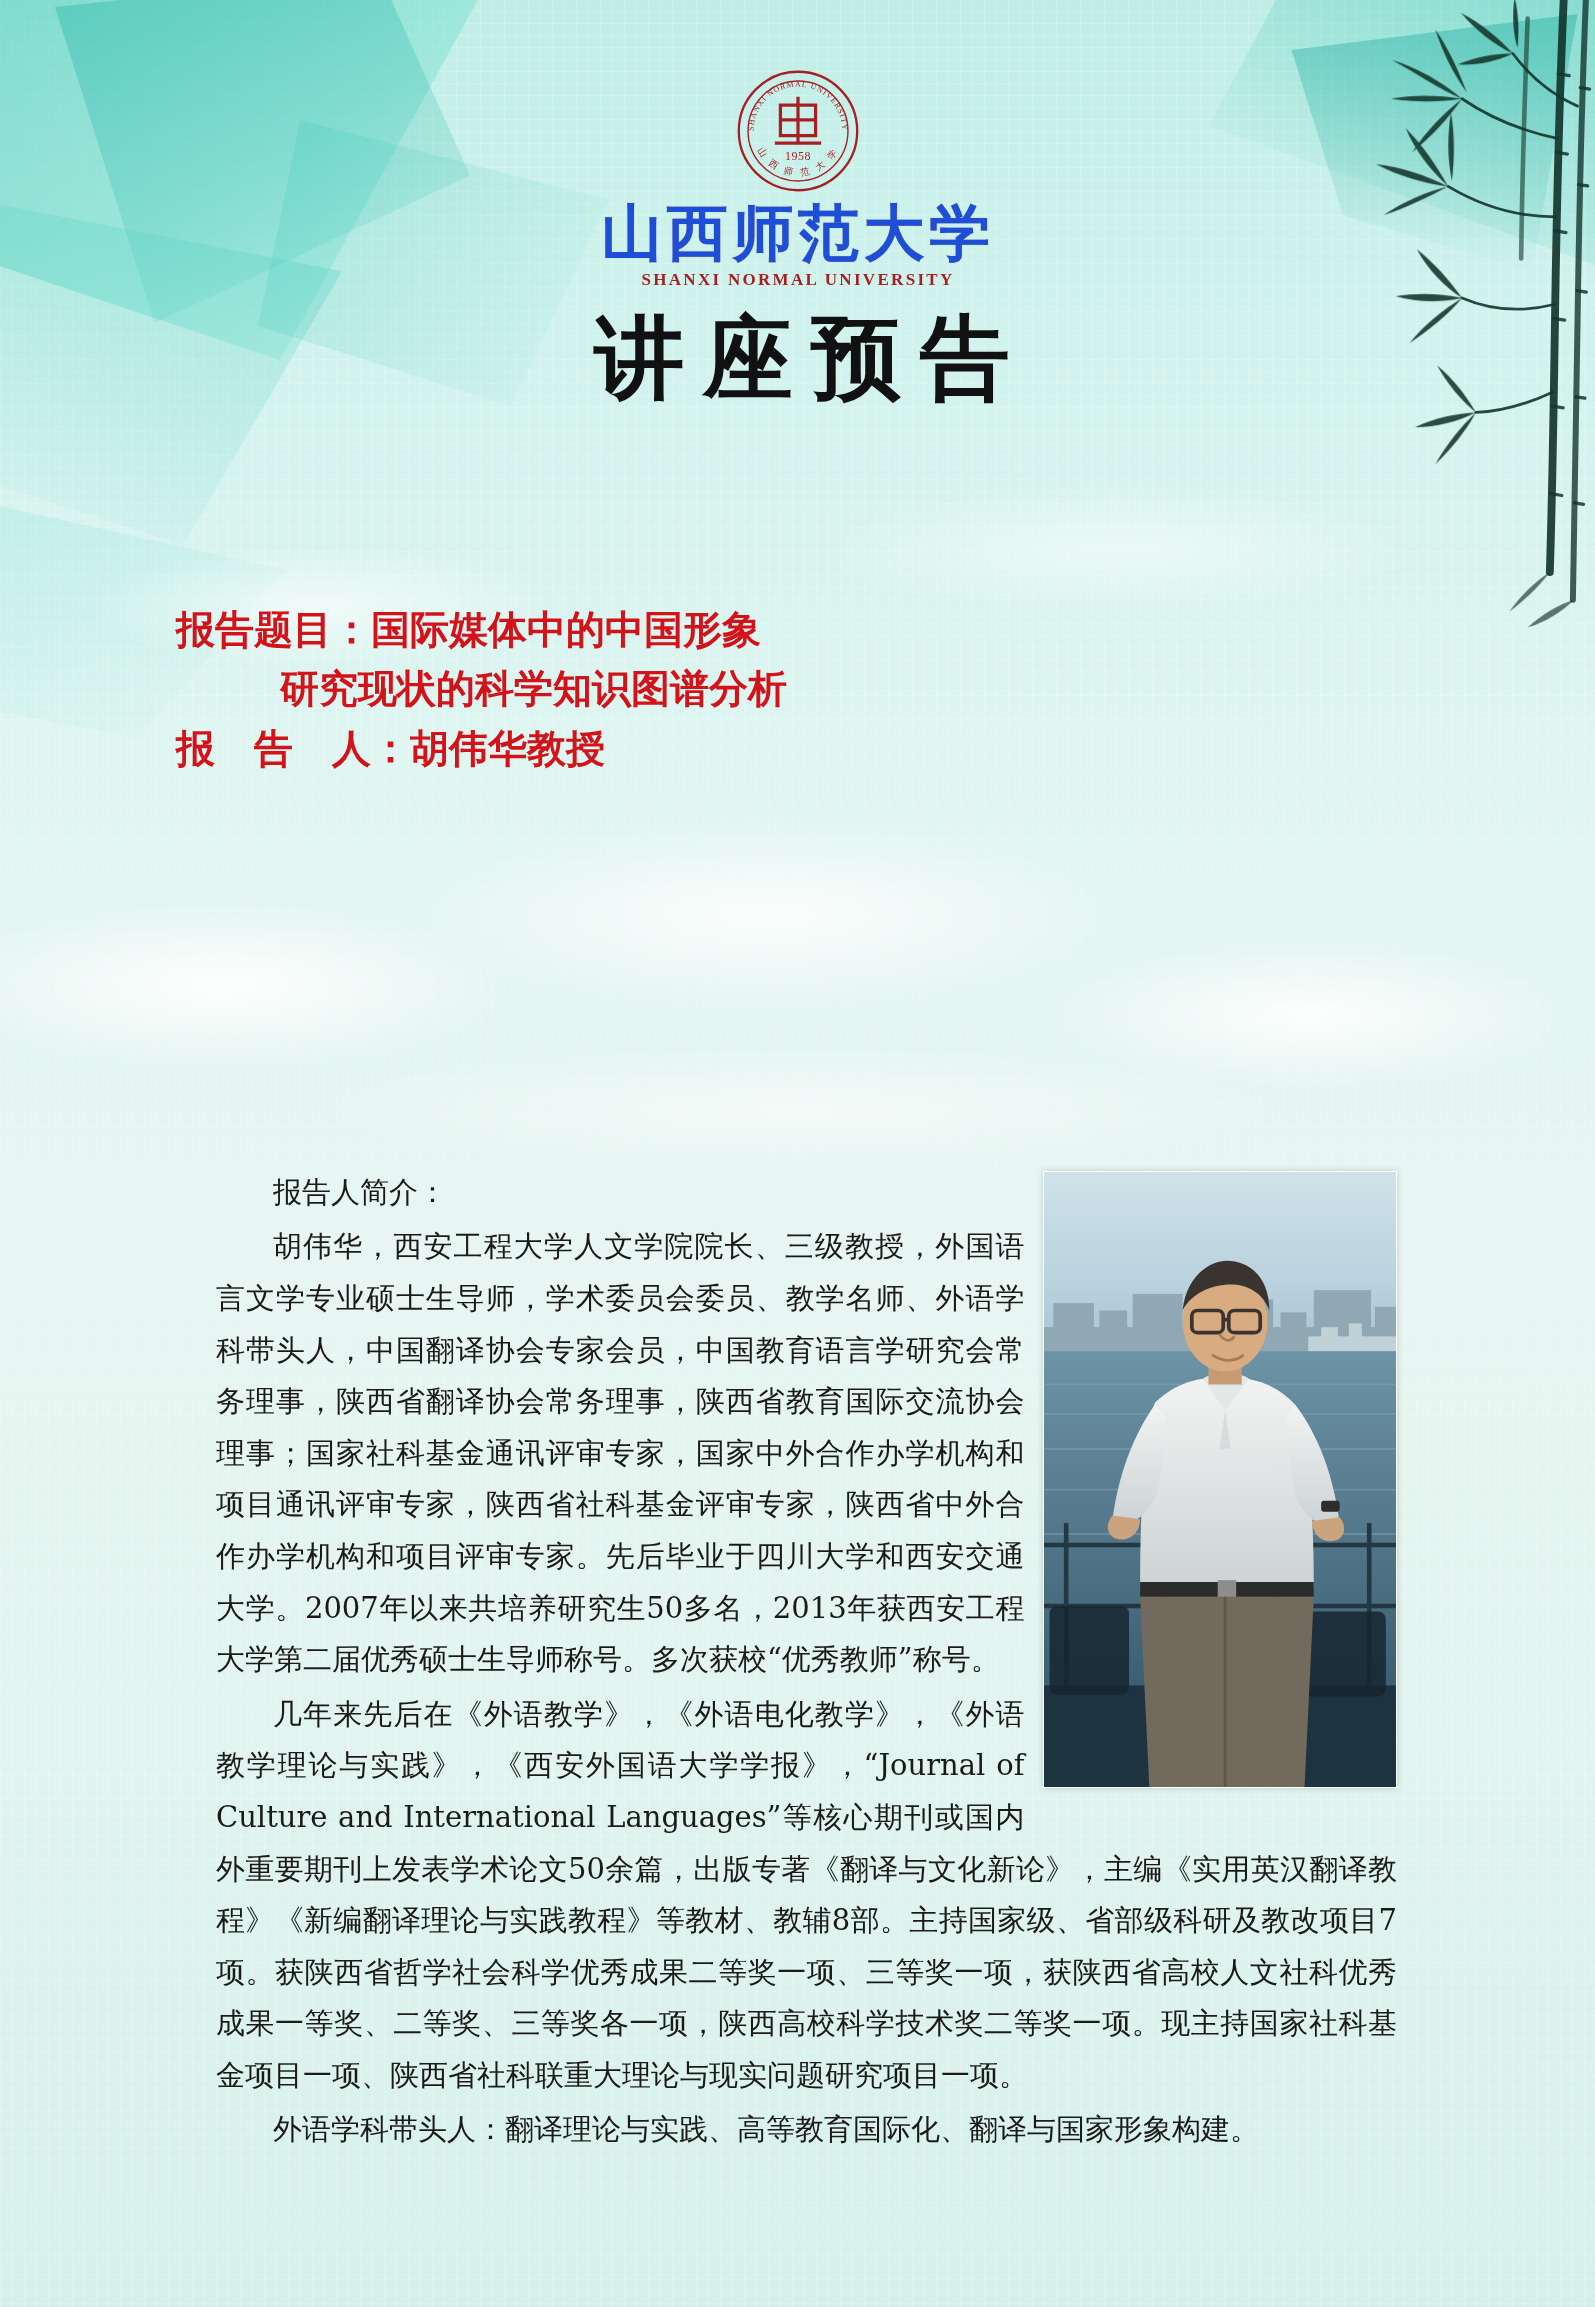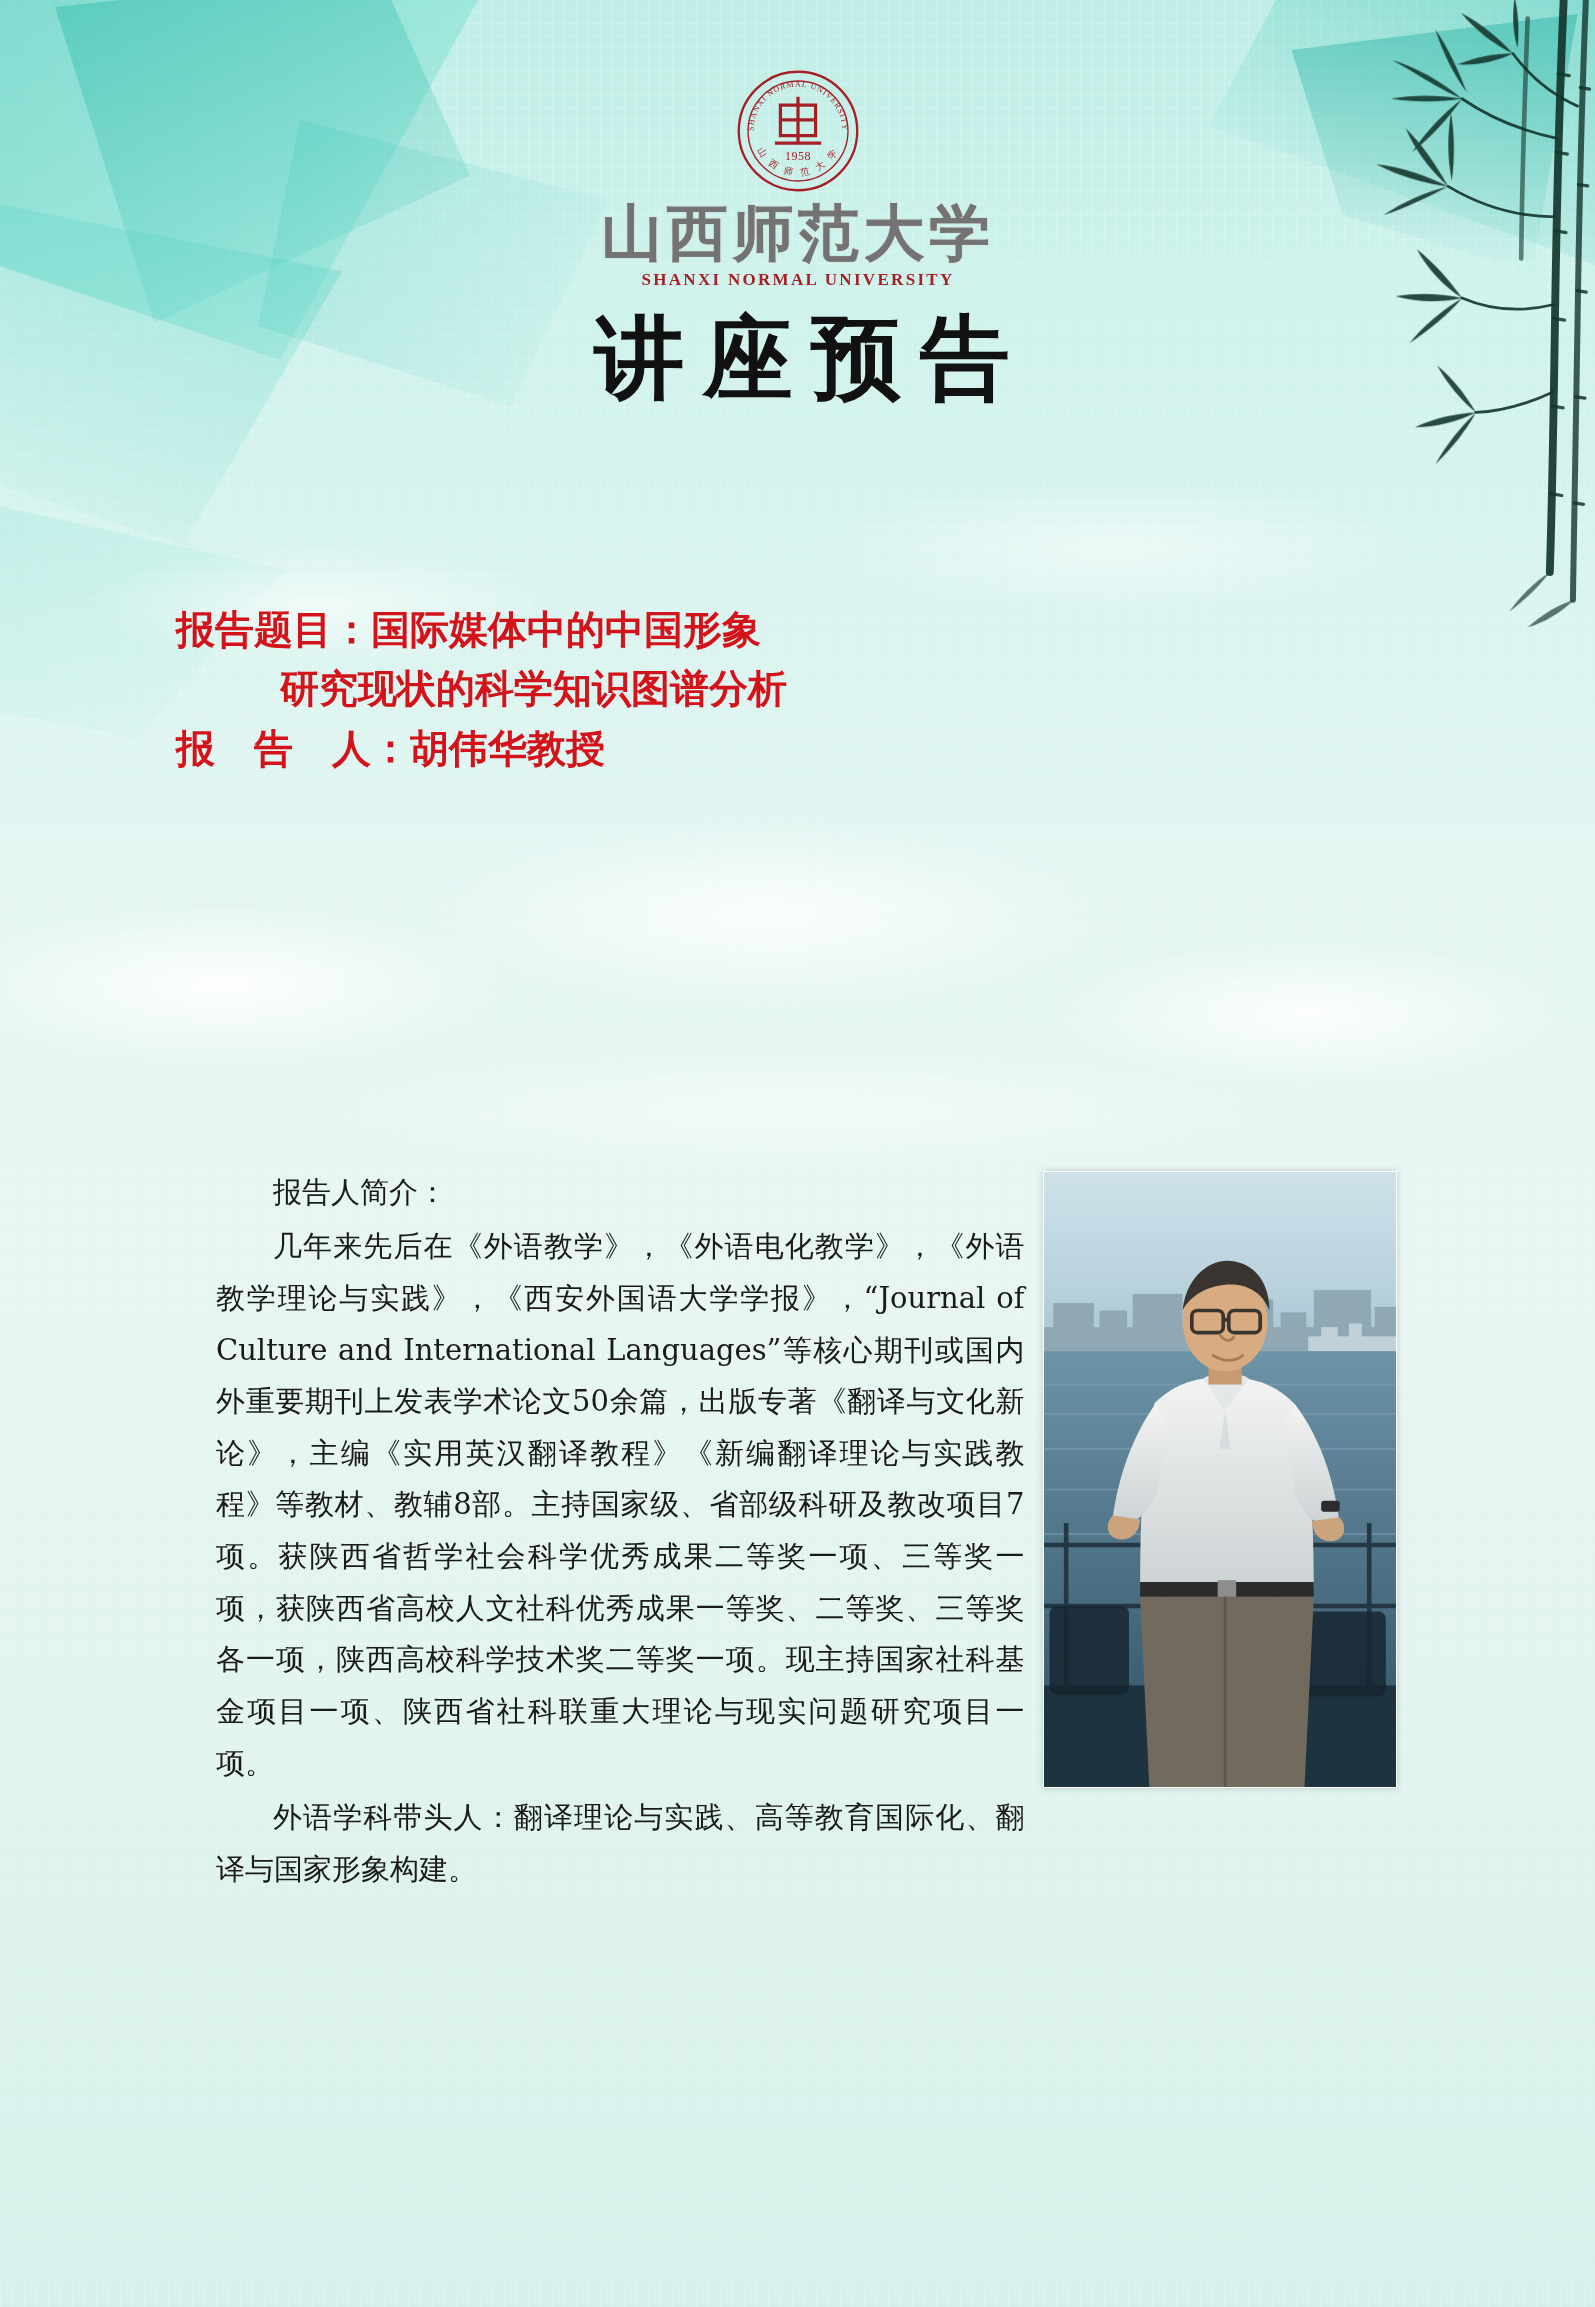--- a/index.html
+++ b/index.html
@@ -111,21 +111,21 @@
     text-align: center;
     z-index: 5;
   }
   .crest { display: block; margin: 0 auto; }
   .uni-name-cn {
     margin-top: 8.3px;
     font-family: "DejaVu Serif", "Liberation Serif", serif;
     font-size: 61px;
     font-weight: 700;
     letter-spacing: 4.6px;
-    color: #737373;
+    color: #1d4ed8;
     line-height: 1.05;
     text-shadow: 0 0 0.9px rgba(166,31,36,.5);
   }
   .uni-name-en {
     margin-top: 4.6px;
     font-family: "Liberation Serif", serif;
     font-size: 17px;
     font-weight: 700;
     letter-spacing: 2.3px;
     color: #a61f24;
@@ -401,18 +401,19 @@
           <rect x="188" y="442" width="20" height="20" fill="#8d8d8d"></rect>
           <path d="M104 460 h188 l-10 206 h-168Z" fill="#726a5c"></path>
           <path d="M196 460 v206" stroke="#5e574c" stroke-width="3"></path>
 
           <rect x="300" y="356" width="20" height="12" rx="3" fill="#2c2c2c"></rect>
         </g>
       </svg>
     </div>
 
     <p class="indent2">报告人简介：</p>
+    <p class="indent2">胡伟华，西安工程大学人文学院院长、三级教授，外国语言文学专业硕士生导师，学术委员会委员、教学名师、外语学科带头人，中国翻译协会专家会员，中国教育语言学研究会常务理事，陕西省翻译协会常务理事，陕西省教育国际交流协会理事；国家社科基金通讯评审专家，国家中外合作办学机构和项目通讯评审专家，陕西省社科基金评审专家，陕西省中外合作办学机构和项目评审专家。先后毕业于四川大学和西安交通大学。2007年以来共培养研究生50多名，2013年获西安工程大学第二届优秀硕士生导师称号。多次获校“优秀教师”称号。</p>
     <p class="indent2">几年来先后在《外语教学》，《外语电化教学》，《外语教学理论与实践》，《西安外国语大学学报》，“Journal of Culture and International Languages”等核心期刊或国内外重要期刊上发表学术论文50余篇，出版专著《翻译与文化新论》，主编《实用英汉翻译教程》《新编翻译理论与实践教程》等教材、教辅8部。主持国家级、省部级科研及教改项目7项。获陕西省哲学社会科学优秀成果二等奖一项、三等奖一项，获陕西省高校人文社科优秀成果一等奖、二等奖、三等奖各一项，陕西高校科学技术奖二等奖一项。现主持国家社科基金项目一项、陕西省社科联重大理论与现实问题研究项目一项。</p>
     <p class="indent2">外语学科带头人：翻译理论与实践、高等教育国际化、翻译与国家形象构建。</p>
   </div>
 
 </div>
 
 
 </body></html>

